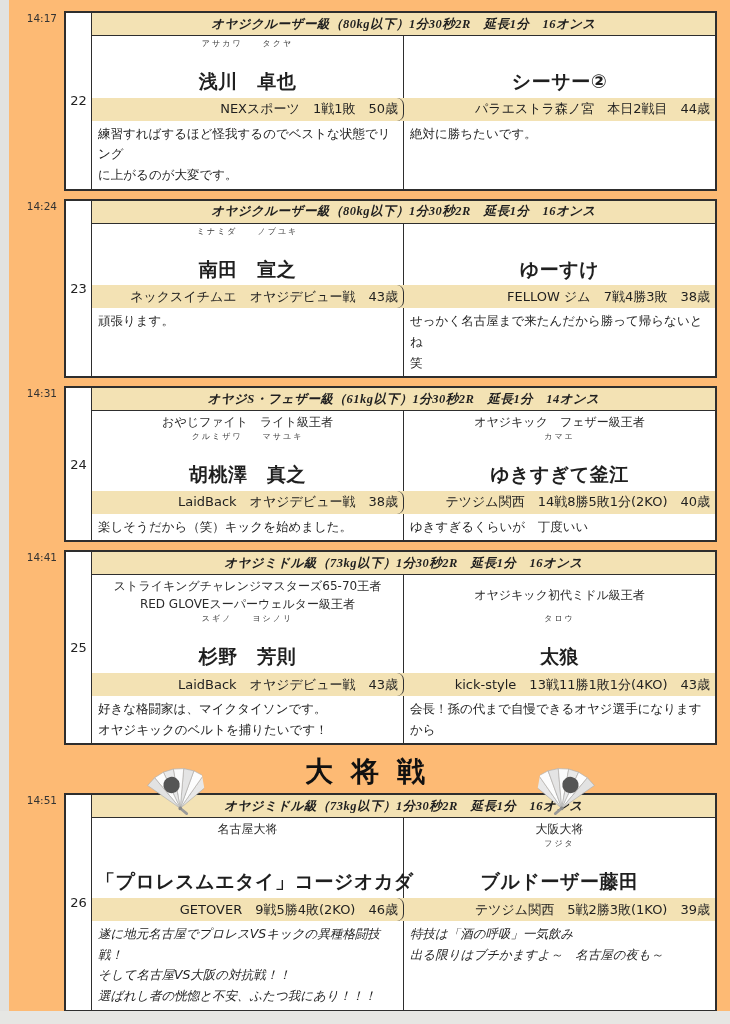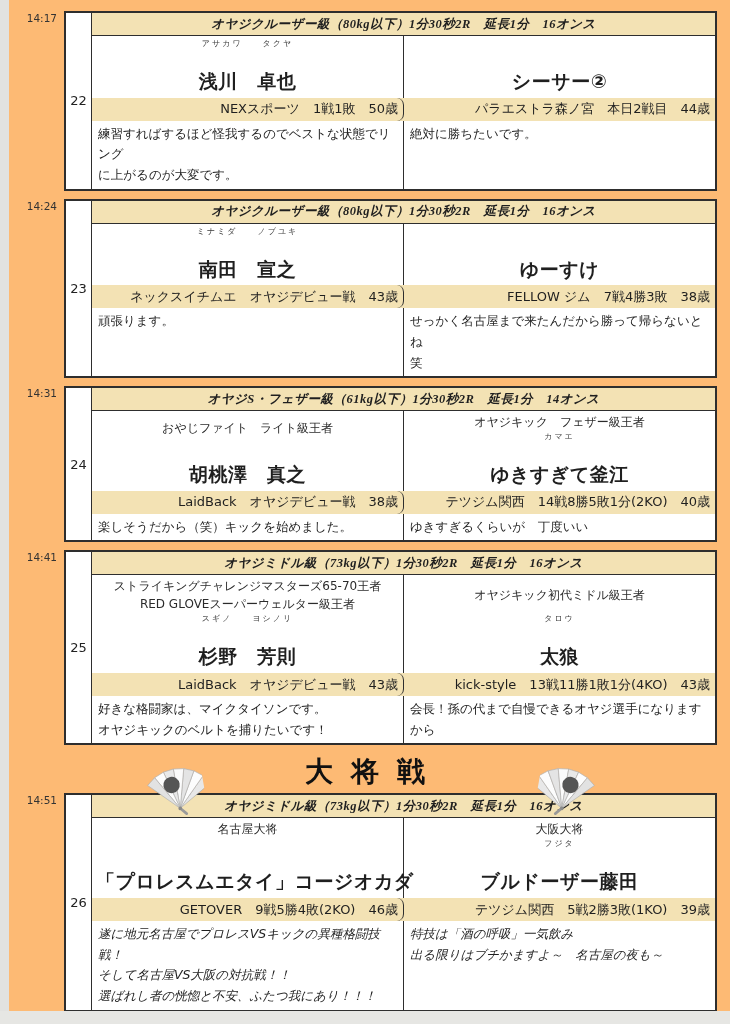--- a/index.html
+++ b/index.html
@@ -124,20 +124,21 @@
 
     <div class="match m24">
       <div class="time">14:31</div>
       <div class="box">
         <div class="num">24</div>
         <div class="grid">
           <div class="division">オヤジS・フェザー級（61kg以下）1分30秒2R　延長1分　14オンス</div>
           <div class="cols names">
             <div class="cell lft">
               <div class="titles">おやじファイト　ライト級王者</div>
+              <div class="furigana">クルミザワ　　マサユキ</div>
               <div class="fname">胡桃澤　真之</div>
             </div>
             <div class="cell">
               <div class="titles">オヤジキック　フェザー級王者</div>
               <div class="furigana">カマエ</div>
               <div class="fname">ゆきすぎて釜江</div>
             </div>
           </div>
           <div class="cols infos">
             <div class="cell lft">LaidBack　オヤジデビュー戦　38歳</div>

